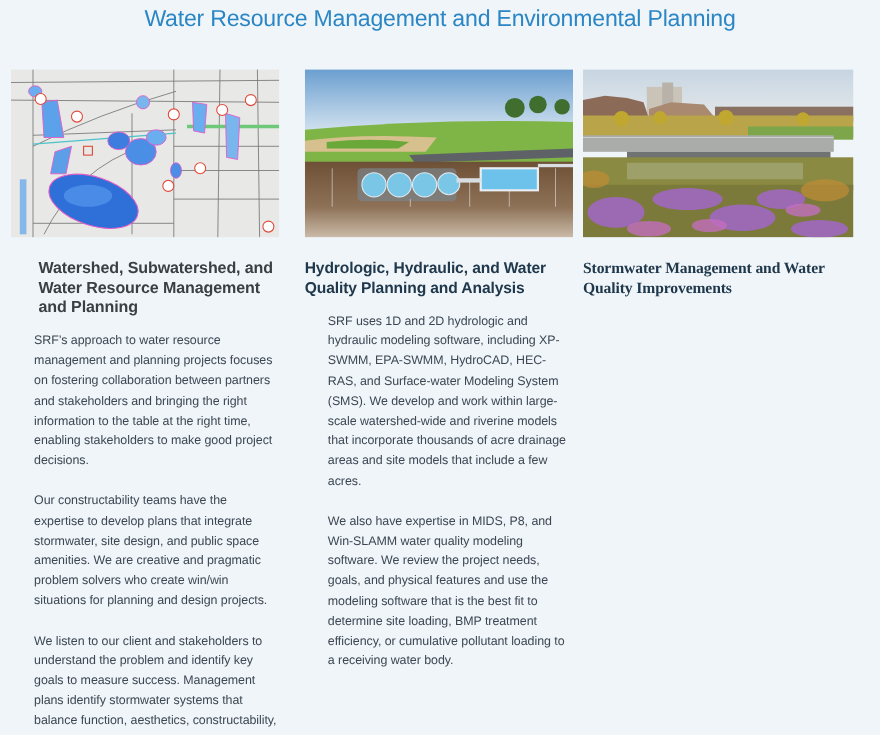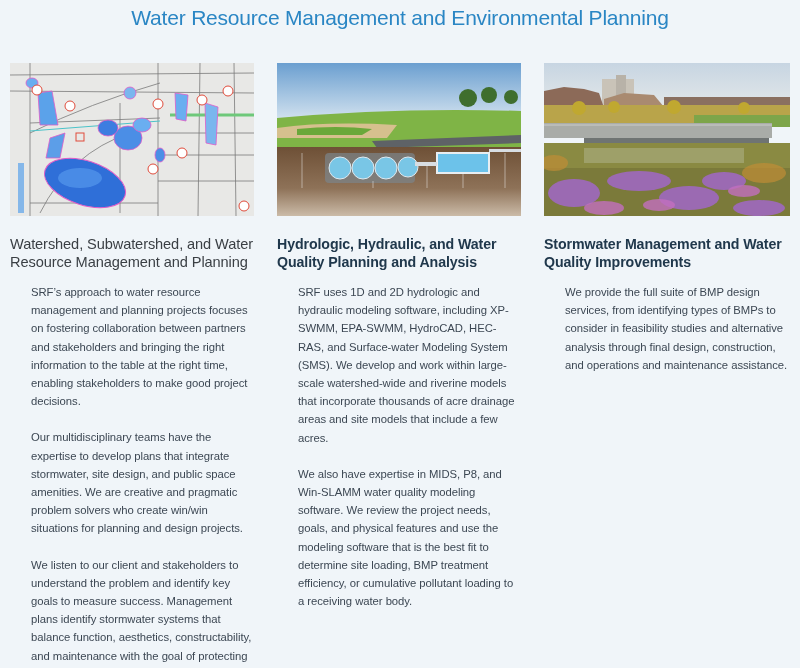--- a/index.html
+++ b/index.html
@@ -11,32 +11,32 @@
     .page { position: relative; width: 800px; height: 469px; }
     .page-title {
       position: absolute; top: 6px; left: 0; width: 800px;
       text-align: center;
       font-size: 21px; font-weight: 400; letter-spacing: -0.2px;
       color: #2a86c4;
     }
     .col { position: absolute; top: 63px; }
     .col-1 { left: 10px; width: 244px; }
     .col-2 { left: 277px; width: 244px; }
-    .col-3 { left: 544px; width: 246px; }
+    .col-3 { left: 530px; width: 246px; font-family: Liberation Serif, serif; }
     .thumb {
       width: 100%; height: 153px; overflow: hidden; display: block;
     }
     .thumb svg { display: block; width: 100%; height: 100%; }
     .card-title {
       margin-top: 19px;
       font-size: 14.2px; font-weight: 700; line-height: 18px;
       color: #2e3c48;
       letter-spacing: -0.1px;
     }
-    .col-1 .card-title { color: #3a3f44; font-weight: 400; font-size: 14.6px; }
+    .col-1 .card-title { color: #3a3f44; font-weight: 700; font-size: 14.6px; margin-left: 25px; }
     .col-2 .card-title, .col-3 .card-title { color: #20384c; }
     .card-body { margin-top: 12px; margin-left: 21px; }
     .card-body p {
       font-size: 11.3px; line-height: 18.2px; color: #3c4753;
       margin-bottom: 18px;
       letter-spacing: -0.05px;
     }
   </style>
 </head>
 <body>
@@ -88,21 +88,21 @@
           <circle cx="143" cy="106" r="5"></circle>
           <circle cx="234" cy="143" r="5"></circle>
         </g>
         <rect x="66" y="70" width="8" height="8" fill="none" stroke="#e04a3a" stroke-width="1"></rect>
         <rect x="8" y="100" width="6" height="50" fill="#5ba2ea" opacity="0.7"></rect>
       </svg>
     </div>
     <h2 class="card-title">Watershed, Subwatershed, and Water Resource Management and Planning</h2>
     <div class="card-body">
       <p>SRF’s approach to water resource management and planning projects focuses on fostering collaboration between partners and stakeholders and bringing the right information to the table at the right time, enabling stakeholders to make good project decisions.</p>
-      <p>Our multidisciplinary teams have the expertise to develop plans that integrate stormwater, site design, and public space amenities. We are creative and pragmatic problem solvers who create win/win situations for planning and design projects.</p>
+      <p>Our constructability teams have the expertise to develop plans that integrate stormwater, site design, and public space amenities. We are creative and pragmatic problem solvers who create win/win situations for planning and design projects.</p>
       <p>We listen to our client and stakeholders to understand the problem and identify key goals to measure success. Management plans identify stormwater systems that balance function, aesthetics, constructability, and maintenance with the goal of protecting our valuable resources for the coming generations.</p>
     </div>
   </section>
 
   <section class="col col-2">
     <div class="thumb" title="Cross-section illustration of underground stormwater storage pipes beneath a baseball field">
       <svg viewBox="0 0 244 153" preserveAspectRatio="none">
         <defs>
           <linearGradient id="sky" x1="0" y1="0" x2="0" y2="1">
             <stop offset="0" stop-color="#6b9fd0"></stop>
@@ -195,16 +195,15 @@
           <ellipse cx="200" cy="128" rx="16" ry="6"></ellipse>
         </g>
         <g fill="#c08d36" opacity="0.7">
           <ellipse cx="220" cy="110" rx="22" ry="10"></ellipse>
           <ellipse cx="10" cy="100" rx="14" ry="8"></ellipse>
         </g>
       </svg>
     </div>
     <h2 class="card-title">Stormwater Management and Water Quality Improvements</h2>
     <div class="card-body">
-      <p>We provide the full suite of BMP design services, from identifying types of BMPs to consider in feasibility studies and alternative analysis through final design, construction, and operations and maintenance assistance.</p>
     </div>
   </section>
 </div>
 
 </body></html>

